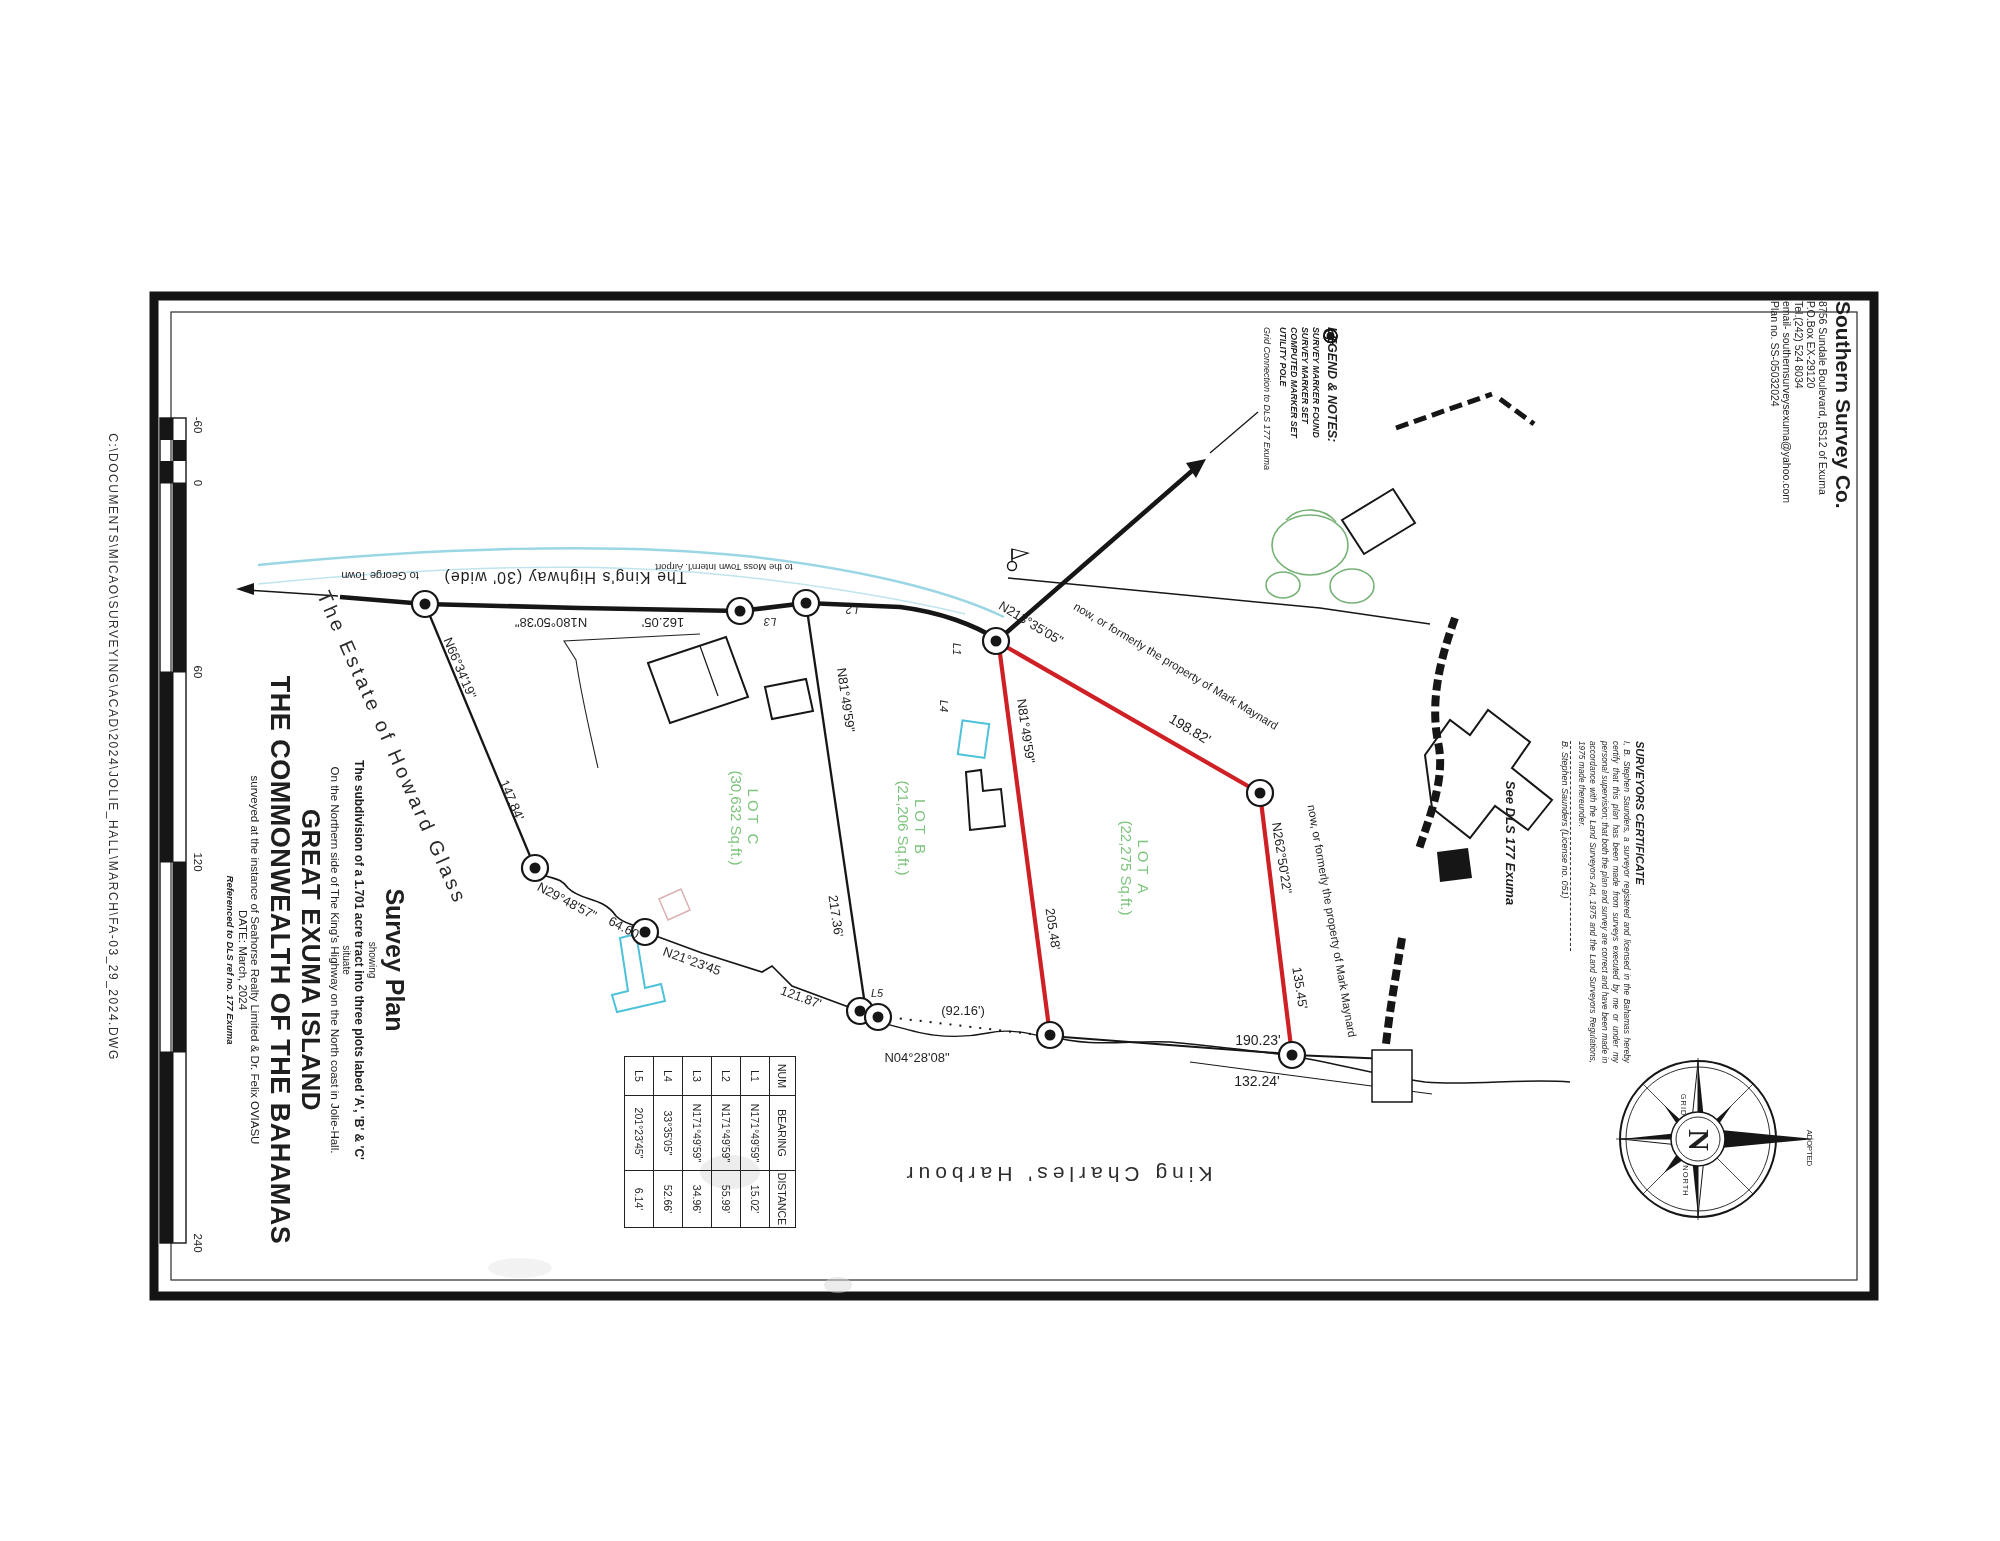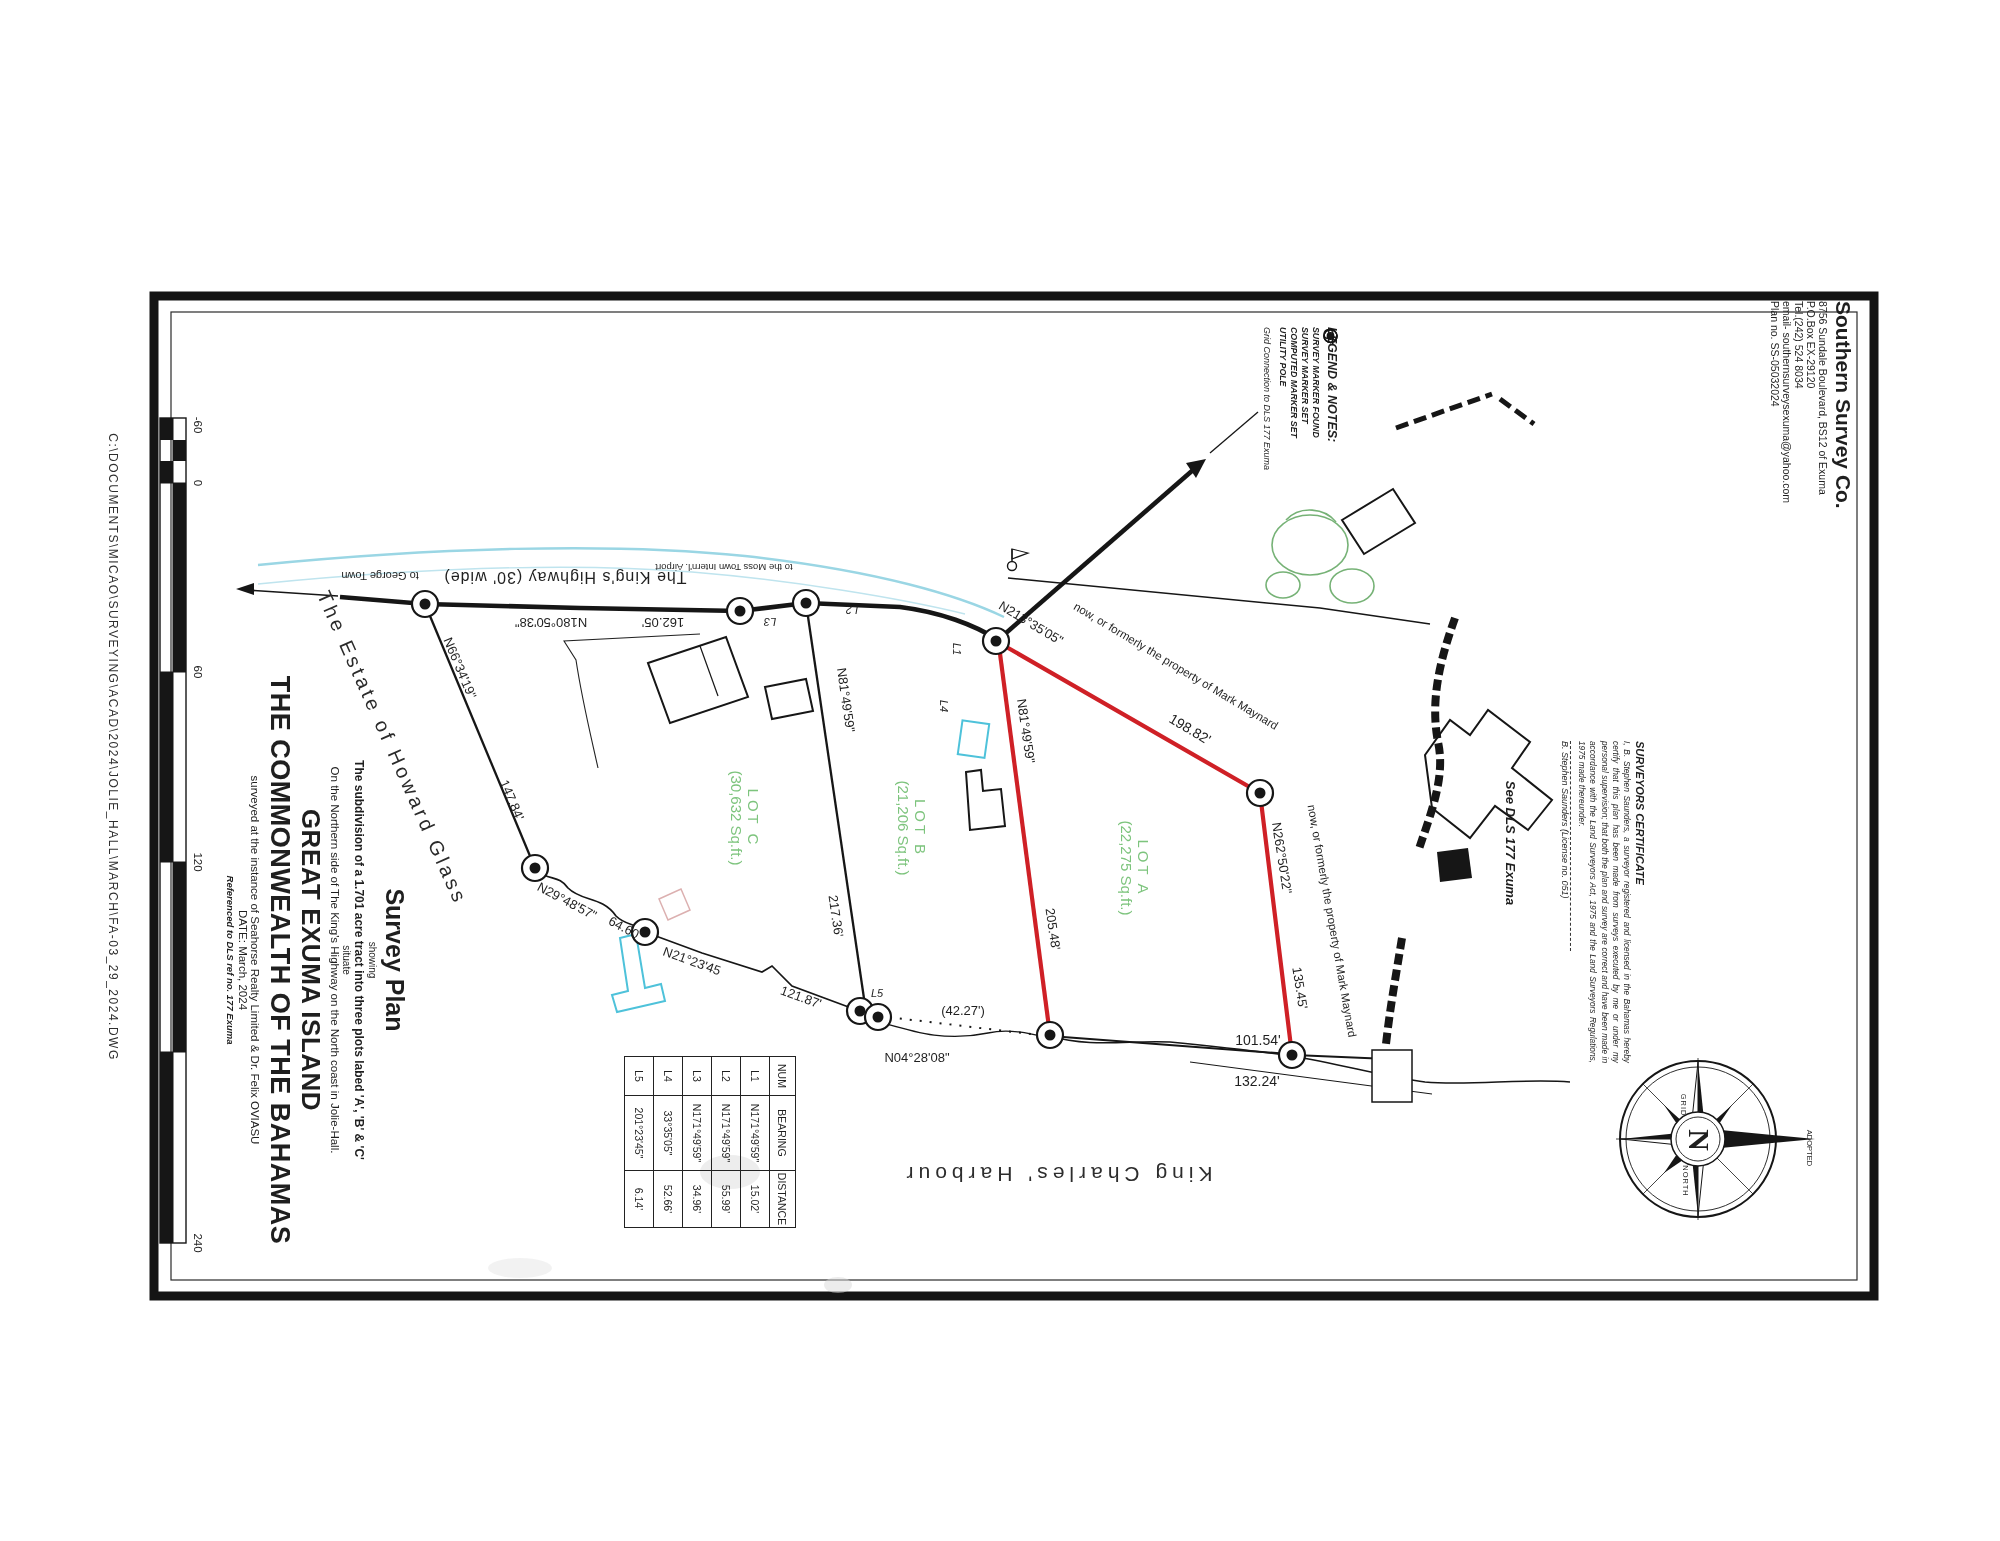--- a/index.html
+++ b/index.html
@@ -195,33 +195,33 @@
 <div class="lbl" style="--x:724px;--y:567px;--r:180deg;font-size:9.5px;">to the Moss Town Intern'l. Airport</div>
 <div class="lbl" style="--x:551px;--y:622px;--r:180deg;font-size:13px;">N180°50'38"</div>
 <div class="lbl" style="--x:663px;--y:622px;--r:180deg;font-size:13px;">162.05'</div>
 
 <div class="lbl" style="--x:460px;--y:668px;--r:67deg;font-size:13px;">N66°34'19"</div>
 <div class="lbl" style="--x:512px;--y:800px;--r:67deg;font-size:13px;">147.84'</div>
 <div class="lbl" style="--x:567px;--y:901px;--r:28deg;font-size:13px;">N29°48'57"</div>
 <div class="lbl" style="--x:625px;--y:928px;--r:28deg;font-size:13px;">64.60'</div>
 <div class="lbl" style="--x:692px;--y:961px;--r:20deg;font-size:13px;">N21°23'45</div>
 <div class="lbl" style="--x:801px;--y:997px;--r:20deg;font-size:13px;">121.87'</div>
-<div class="lbl" style="--x:963px;--y:1010px;font-size:13px;">(42.27')</div>
+<div class="lbl" style="--x:963px;--y:1010px;font-size:13px;">(92.16')</div>
 <div class="lbl" style="--x:917px;--y:1057px;font-size:13px;">N04°28'08"</div>
 
 <div class="lbl" style="--x:846px;--y:700px;--r:82deg;font-size:13px;">N81°49'59"</div>
 <div class="lbl" style="--x:836px;--y:916px;--r:82deg;font-size:13px;">217.36'</div>
 <div class="lbl" style="--x:1026px;--y:731px;--r:82deg;font-size:13px;">N81°49'59"</div>
 <div class="lbl" style="--x:1053px;--y:929px;--r:82deg;font-size:13px;">205.48'</div>
 
 <div class="lbl" style="--x:1031px;--y:623px;--r:31deg;font-size:13px;">N213°35'05"</div>
 <div class="lbl" style="--x:1190px;--y:729px;--r:31deg;font-size:14px;">198.82'</div>
 <div class="lbl" style="--x:1282px;--y:858px;--r:81deg;font-size:13px;">N262°50'22"</div>
 <div class="lbl" style="--x:1300px;--y:988px;--r:81deg;font-size:13px;">135.45'</div>
-<div class="lbl" style="--x:1258px;--y:1040px;font-size:14px;">101.54'</div>
+<div class="lbl" style="--x:1258px;--y:1040px;font-size:14px;">190.23'</div>
 <div class="lbl" style="--x:1257px;--y:1081px;font-size:14px;">132.24'</div>
 
 <div class="lbl" style="--x:1176px;--y:666px;--r:31deg;font-size:11.5px;">now, or formerly the property of Mark Maynard</div>
 <div class="lbl" style="--x:1332px;--y:921px;--r:80deg;font-size:11.5px;">now, or formerly the property of Mark Maynard</div>
 
 <div class="blk ctr green" style="--x:745px;--y:818px;width:210px;">
   <div style="font-size:15px;letter-spacing:3px;">LOT C</div>
   <div style="font-size:15px;">(30,632  Sq.ft.)</div>
 </div>
 <div class="blk ctr green" style="--x:912px;--y:828px;width:210px;">

